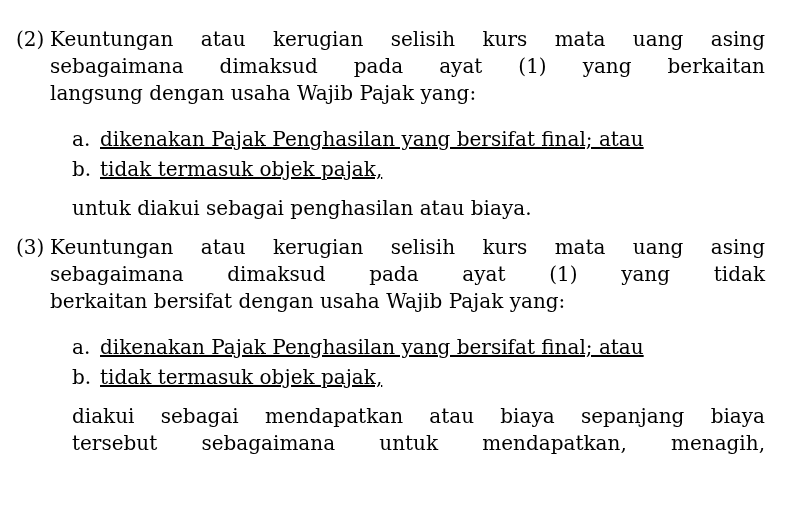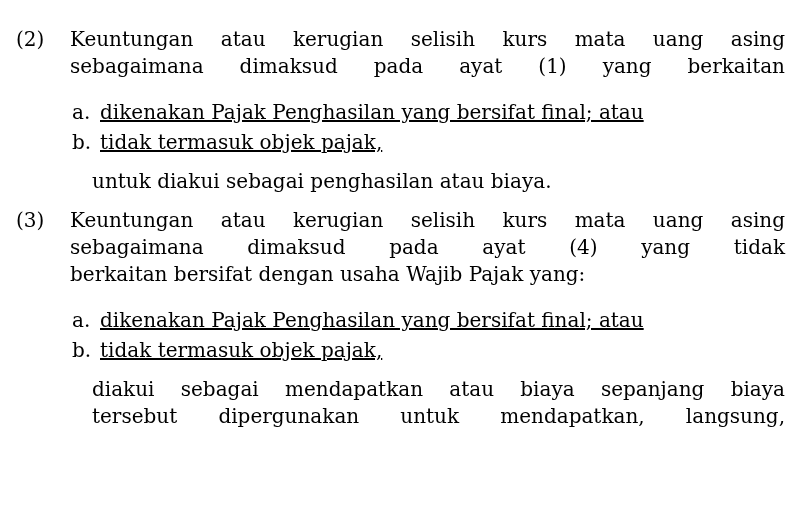--- a/index.html
+++ b/index.html
@@ -33,21 +33,20 @@
     flex: none;
     width: 34px;
   }
   .clause-body {
     flex: none;
     width: 715px;
   }
   .line {
     width: 100%;
     white-space: nowrap;
-    margin-left: 20px;
   }
   .line.just {
     white-space: normal;
     text-align: justify;
     text-align-last: justify;
   }
   .items {
     margin-top: 19px;
     margin-left: 22px;
   }
@@ -74,20 +73,21 @@
 <body>
 
 <div class="page">
 
   <div class="clause">
     <div class="clause-num">(2)</div>
     <div class="clause-body">
       <div class="intro">
         <div class="line just">Keuntungan atau kerugian selisih kurs mata uang asing</div>
         <div class="line just">sebagaimana dimaksud pada ayat (1) yang berkaitan</div>
+        <div class="line">langsung dengan usaha Wajib Pajak yang:</div>
       </div>
       <div class="items">
         <div class="item">
           <span class="item-marker">a.</span>
           <span class="item-text">dikenakan Pajak Penghasilan yang bersifat final; atau</span>
         </div>
         <div class="item">
           <span class="item-marker">b.</span>
           <span class="item-text">tidak termasuk objek pajak,</span>
         </div>
@@ -96,33 +96,33 @@
         <div class="line">untuk diakui sebagai penghasilan atau biaya.</div>
       </div>
     </div>
   </div>
 
   <div class="clause">
     <div class="clause-num">(3)</div>
     <div class="clause-body">
       <div class="intro">
         <div class="line just">Keuntungan atau kerugian selisih kurs mata uang asing</div>
-        <div class="line just">sebagaimana dimaksud pada ayat (4) yang tidak</div>
+        <div class="line just">sebagaimana dimaksud pada ayat (1) yang tidak</div>
         <div class="line">berkaitan bersifat dengan usaha Wajib Pajak yang:</div>
       </div>
       <div class="items">
         <div class="item">
           <span class="item-marker">a.</span>
           <span class="item-text">dikenakan Pajak Penghasilan yang bersifat final; atau</span>
         </div>
         <div class="item">
           <span class="item-marker">b.</span>
           <span class="item-text">tidak termasuk objek pajak,</span>
         </div>
       </div>
       <div class="closing">
         <div class="line just">diakui sebagai mendapatkan atau biaya sepanjang biaya</div>
-        <div class="line just">tersebut dipergunakan untuk mendapatkan, langsung,</div>
+        <div class="line just">tersebut sebagaimana untuk mendapatkan, menagih,</div>
       </div>
     </div>
   </div>
 
 </div>
 
 </body></html>

